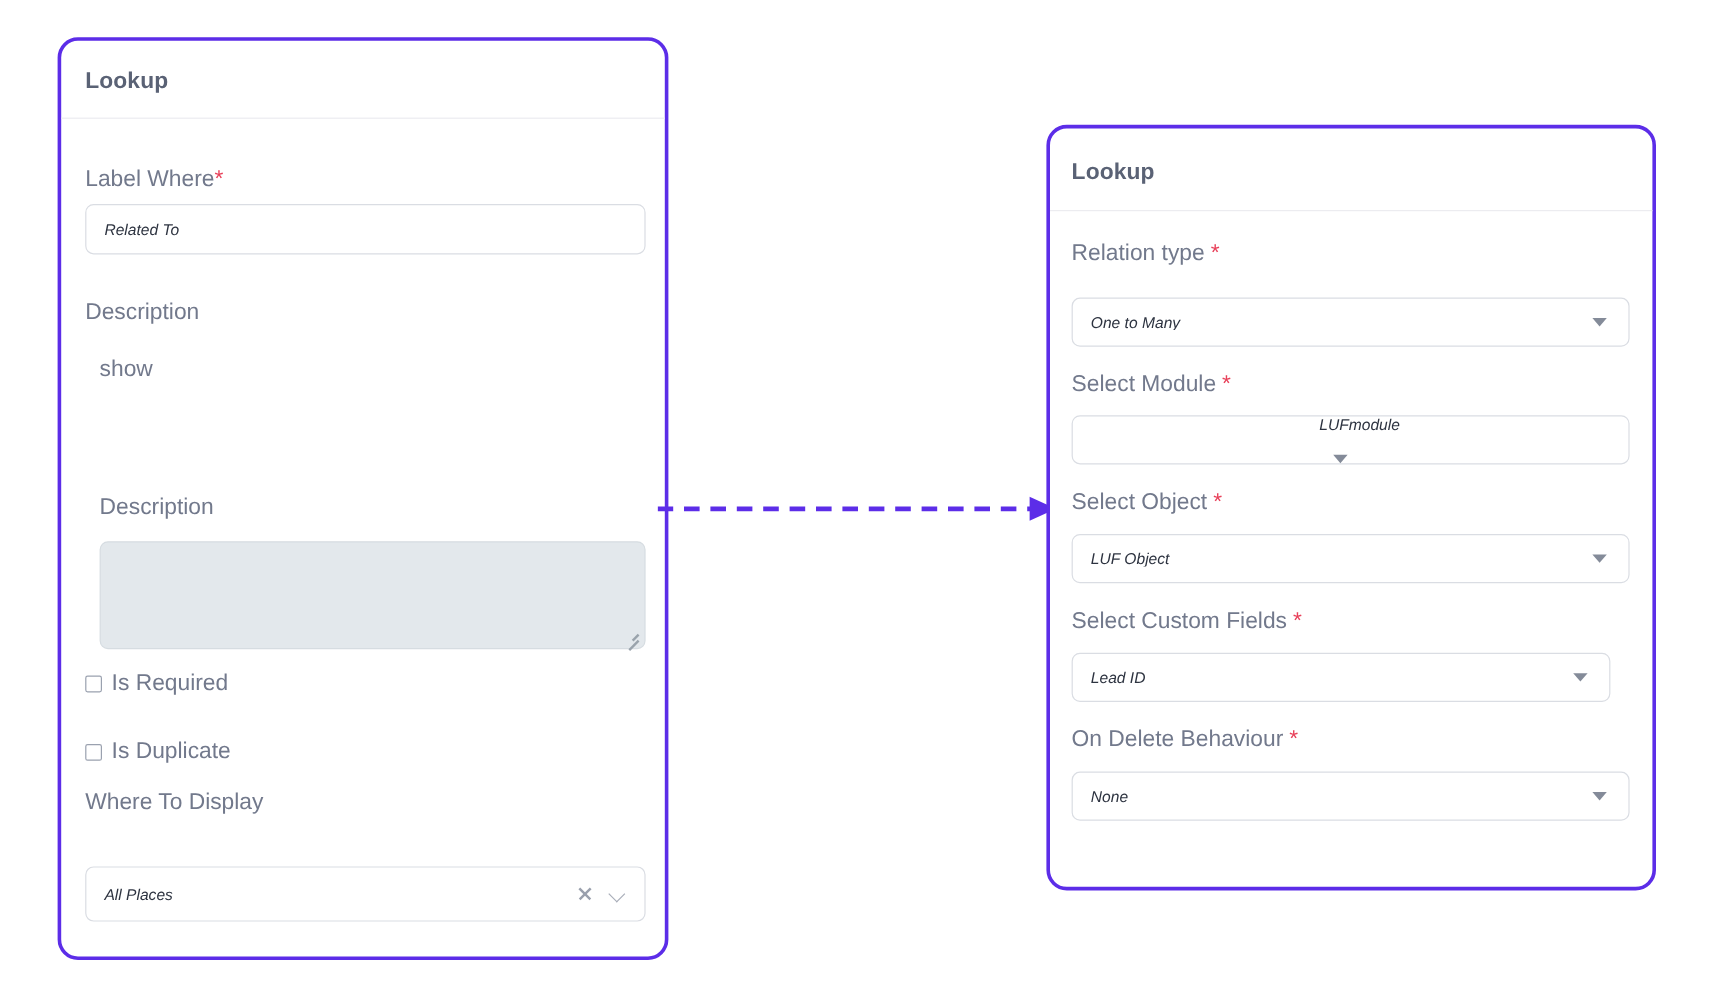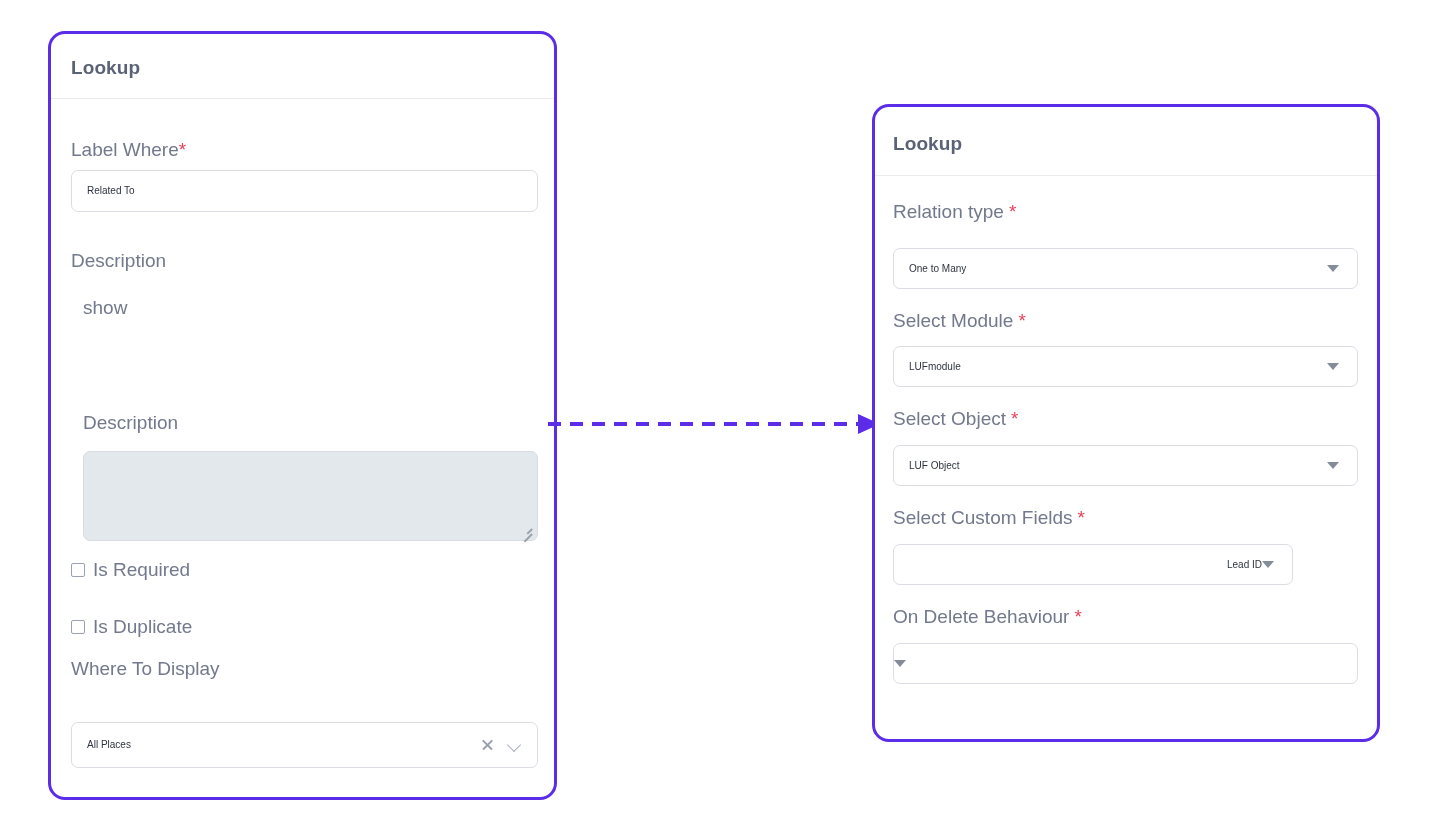--- a/index.html
+++ b/index.html
@@ -61,27 +61,28 @@
 
   .control {
     position: absolute;
     background: #ffffff;
     border: 1px solid #dadde3;
     border-radius: 7px;
     display: flex;
     align-items: center;
   }
   .control .value {
-    font-size: 10px;
+    font-size: 13px;
     color: #2d3340;
     padding-left: 15px;
     line-height: 1;
     white-space: nowrap;
     flex: 1 1 auto;
     overflow: hidden;
+    font-style: italic;
   }
 
   
   .chev {
     width: 16px; height: 16px;
     margin-right: 14px;
     flex: 0 0 auto;
     position: relative;
   }
   .chev::before {
@@ -244,44 +245,45 @@
         <div class="label"><span>Relation type</span><span class="req-sp">*</span></div>
       </div>
       <div class="control" style="left:18px; top:141px; width:465px; height:41px;">
         <span class="value">One to Many</span>
         <span class="caret"></span>
       </div>
 
       <div class="field" style="left:18px; top:204px;">
         <div class="label"><span>Select Module</span><span class="req-sp">*</span></div>
       </div>
-      <div class="control" style="left:18px; top:239px; width:465px; height:41px;">
+      <div class="control" style="left:18px; top:239px; width:465px; height:41px;flex-direction:column;">
         <span class="value">LUFmodule</span>
         <span class="caret"></span>
       </div>
 
       <div class="field" style="left:18px; top:302px;">
         <div class="label"><span>Select Object</span><span class="req-sp">*</span></div>
       </div>
       <div class="control" style="left:18px; top:338px; width:465px; height:41px;">
         <span class="value">LUF Object</span>
         <span class="caret"></span>
       </div>
 
       <div class="field" style="left:18px; top:401px;">
         <div class="label"><span>Select Custom Fields</span><span class="req-sp">*</span></div>
       </div>
-      <div class="control" style="left:18px; top:437px; width:400px; height:41px;text-align:right;">
+      <div class="control" style="left:18px; top:437px; width:449px; height:41px;">
         <span class="value">Lead ID</span>
         <span class="caret"></span>
       </div>
 
       <div class="field" style="left:18px; top:500px;">
         <div class="label"><span>On Delete Behaviour</span><span class="req-sp">*</span></div>
       </div>
       <div class="control" style="left:18px; top:536px; width:465px; height:41px;">
+        <span class="value">None</span>
         <span class="caret"></span>
       </div>
 
     </div>
   </div>
 
 </div>
 
 </body></html>

